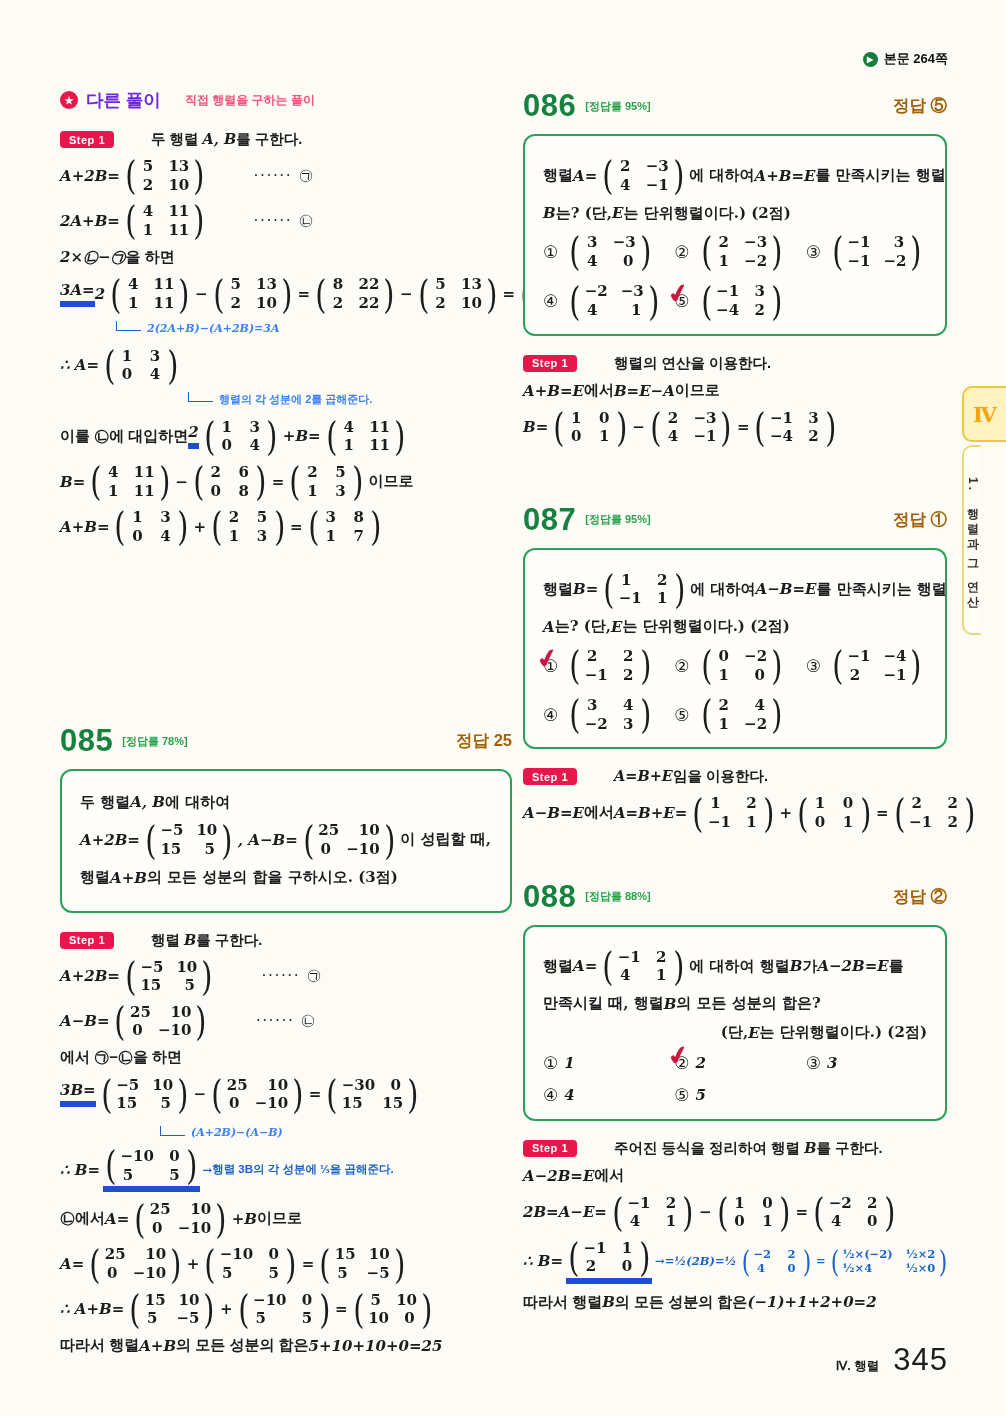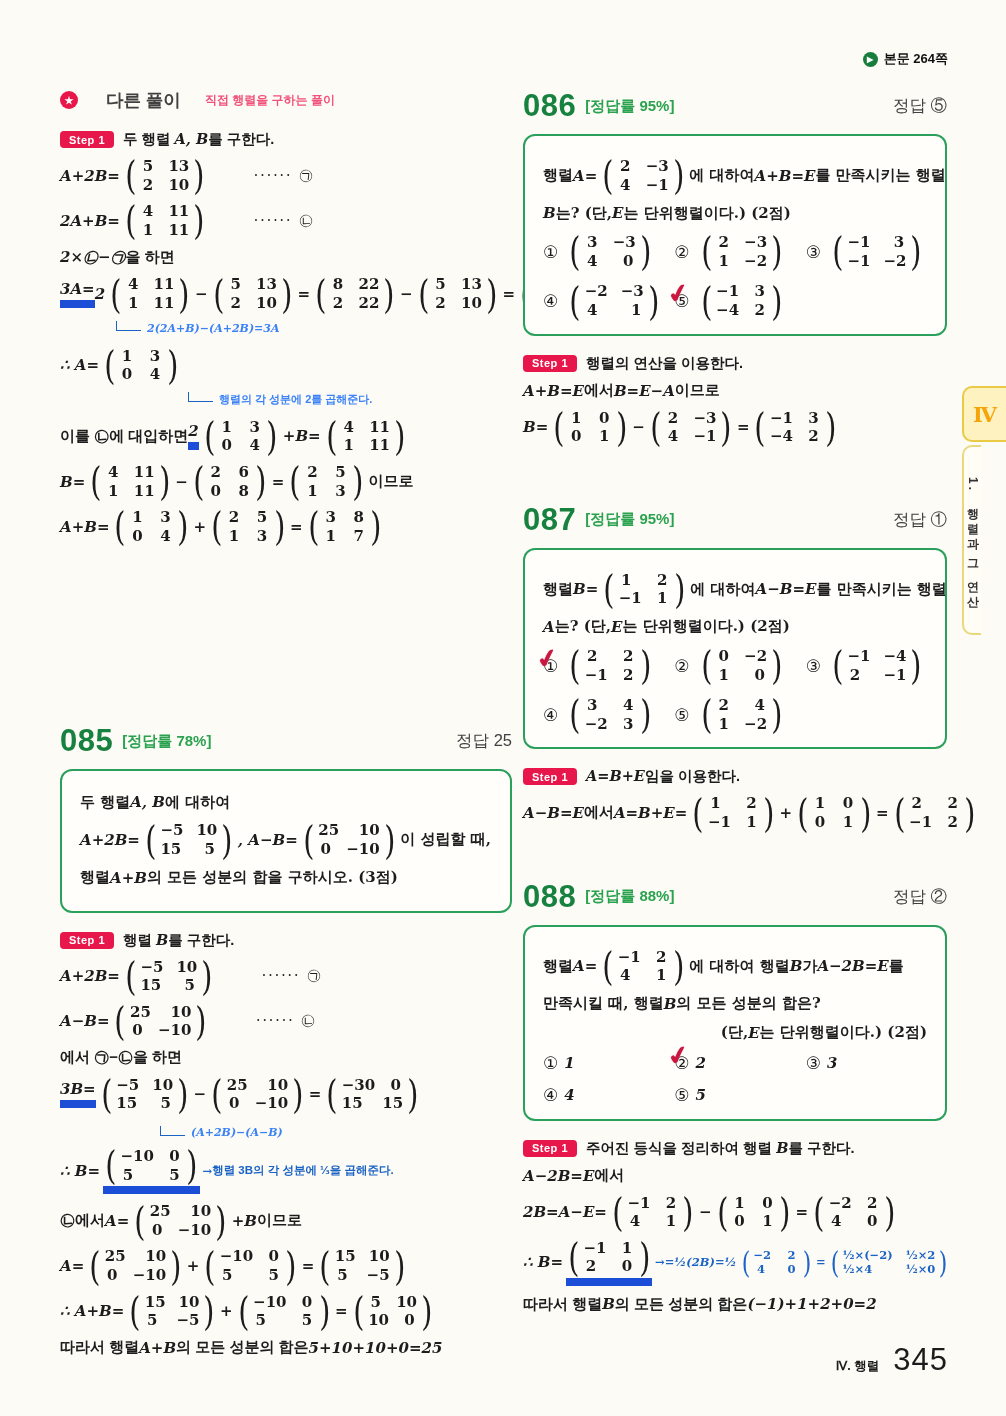--- a/index.html
+++ b/index.html
@@ -9,60 +9,60 @@
   .col-left{left:60px;width:452px;}
   .col-right{left:523px;width:424px;}
 
   
   .eqline{display:flex;align-items:center;margin:8px 0;font-size:15px;min-height:20px;white-space:nowrap;}
   .eqline.right{justify-content:flex-end;}
   .m{font-family:"DejaVu Serif","Liberation Serif",serif;font-style:italic;font-weight:600;}
   .k{font-family:"Liberation Sans",sans-serif;font-weight:600;}
   .box .k{font-family:"DejaVu Serif","Liberation Serif",serif;font-weight:600;}
   .dots{margin-left:44px;letter-spacing:2px;font-size:14px;font-weight:400;font-style:normal;}
-  .u{border-bottom:8px solid #1d4ed8;padding-bottom:2px;}
+  .u{border-bottom:6px solid #1d4ed8;padding-bottom:2px;}
   .blue{color:#1b63c5;}
   .sm{font-size:11.5px;}
   .note{color:#3b82f6;font-size:11px;margin:-2px 0 4px;}
   .note::before{content:"";display:inline-block;width:24px;height:9px;margin-right:6px;
       border-left:1.5px solid #1b63c5;border-bottom:1.5px solid #1b63c5;transform:translateY(-3px);}
   
   .mat{display:inline-flex;align-items:center;margin:0 3px;}
   .paren{font-family:"DejaVu Serif",serif;font-style:normal;font-weight:400;font-size:2.65em;
          line-height:.82;transform:scaleX(.72);}
   .mbody{display:inline-flex;flex-direction:column;justify-content:center;padding:0 2px;}
   .mrow{display:flex;justify-content:space-between;gap:13px;line-height:1.24;}
   .mcell{font-family:"DejaVu Serif",serif;font-style:normal;font-weight:600;text-align:center;min-width:15px;}
   
-  .stepline{display:flex;align-items:center;font-size:14.5px;font-weight:700;margin:18px 0 6px;}
+  .stepline{display:flex;align-items:center;font-size:14.5px;font-weight:700;margin:18px 0 6px;gap:28px;}
   .stepline .m{font-weight:700;}
   .badge{display:inline-block;color:#fff;font-size:11px;font-weight:700;padding:2.5px 9px;
          border-radius:4px;margin-right:9px;letter-spacing:.5px;}
   .badge.red{background:#e8174b;}
   .badge.blue{background:#1f2f9e;}
   
   .phead{display:flex;align-items:center;margin-bottom:10px;}
   .pnum{font-size:31px;font-weight:700;color:#17813f;letter-spacing:.5px;}
-  .prate{margin-left:9px;font-size:15px;font-weight:700;color:#2aa24e;}
-  .pans{margin-left:auto;font-size:16.5px;font-weight:400;color:#404040;}
+  .prate{margin-left:9px;font-size:11px;font-weight:700;color:#2aa24e;}
+  .pans{margin-left:auto;font-size:16.5px;font-weight:700;color:#a16207;}
   
   .pbox{border:2px solid #2aa05c;border-radius:12px;padding:12px 18px 14px;background:#fffefb;margin-bottom:14px;}
   .pbox .eqline{margin:9px 0;}
   
   .opts{display:grid;grid-template-columns:1.05fr 1.05fr 1fr;row-gap:12px;column-gap:4px;margin-top:10px;}
   .opt{display:flex;align-items:center;gap:6px;font-size:15px;}
   .circ{font-size:17px;position:relative;font-family:"DejaVu Sans",sans-serif;font-weight:400;}
   .circ.checked::after{content:"✔";position:absolute;left:-6px;top:-12px;font-size:25px;color:#c9173f;
       transform:rotate(-14deg);font-weight:700;text-shadow:0 0 1px #c9173f;}
   .opt .m{font-weight:600;}
   
   .alt-head{display:flex;align-items:center;gap:8px;font-size:17.5px;font-weight:700;margin-bottom:4px;}
   .star-ic{width:18px;height:18px;border-radius:50%;background:#e8174b;color:#fff;display:inline-flex;
            align-items:center;justify-content:center;font-size:10px;flex:0 0 auto;}
-  .alt-title{color:#404040;margin-left:20px;}
+  .alt-title{color:#6d28d9;}
   .alt-sub{color:#f0527a;font-size:12px;font-weight:700;margin-left:16px;}
   
   .top-ref{position:absolute;top:50px;right:58px;display:flex;align-items:center;gap:6px;
            font-size:13px;font-weight:700;color:#111;}
   .ref-ic{width:15px;height:15px;border-radius:50%;background:#177d3c;color:#fff;display:inline-flex;
           align-items:center;justify-content:center;font-size:8px;}
   .side-tab{position:absolute;right:0;top:386px;width:44px;}
   .tab-unit{height:52px;background:#fdf2c0;border:2px solid #e8ca45;border-right:none;
             border-radius:10px 0 0 10px;display:flex;align-items:center;justify-content:center;
             color:#f5a50a;font-size:21px;font-weight:700;font-family:"DejaVu Serif",serif;}

